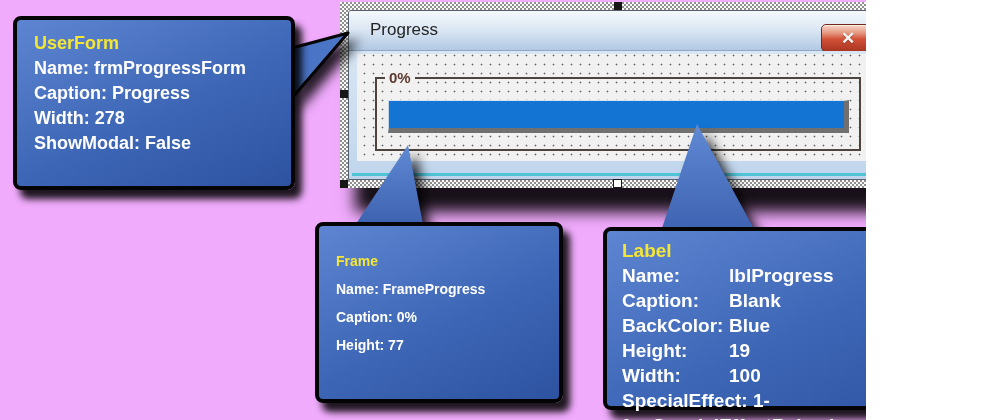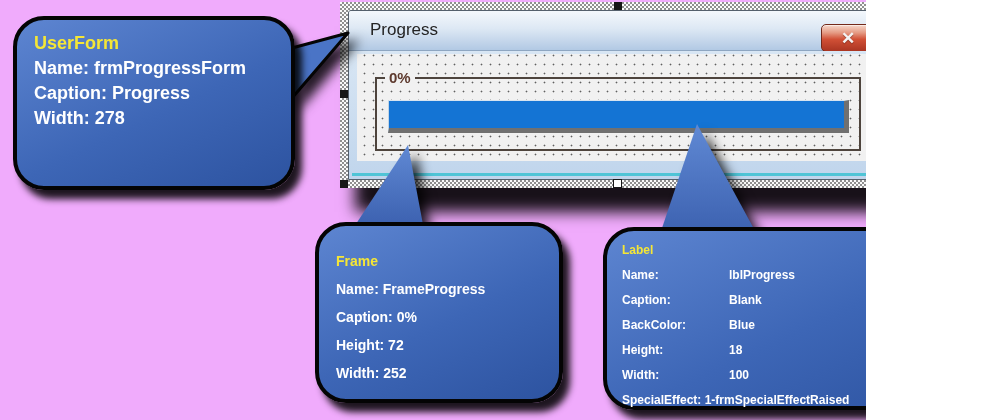--- a/index.html
+++ b/index.html
@@ -36,27 +36,27 @@
 
   
   .frame{position:absolute;left:18px;top:23px;width:482px;height:70px;border:2px solid #4e443d;}
   .frame-cap{position:absolute;left:8px;top:-10px;background:#f1f1f1;padding:0 4px;
              font-size:15px;font-weight:bold;color:var(--frame-caption-brown,#5e3a2e);line-height:17px;}
   .bar{position:absolute;left:11px;top:21px;width:455px;height:27px;background:var(--bar-blue,#1474d4);
        border-top:1px solid #d7e4f0;border-left:1px solid #c2d4e4;
        border-right:5px solid #707070;border-bottom:5px solid #707070;}
 
   
-  .callout{position:absolute;border:4px solid #040404;border-radius:31px;z-index:6;box-sizing:border-box;
+  .callout{position:absolute;border:4px solid #040404;border-radius:8px;z-index:6;box-sizing:border-box;
            background:linear-gradient(155deg,#5d85d1 0%,#3d66b6 55%,#2d53a0 100%);
            box-shadow:7px 9px 7px rgba(0,0,0,.88);color:#ffffff;font-weight:bold;}
   .callout .t{color:var(--callout-title-yellow,#f5e636);}
   #c1{left:13px;top:16px;width:282px;height:174px;padding:11px 0 0 17px;font-size:18px;line-height:25px;}
   #c2{left:315px;top:222px;width:248px;height:181px;padding:21px 0 0 17px;font-size:14px;line-height:28px;}
-  #c3{left:603px;top:227px;width:375px;height:183px;padding:7px 0 16px 15px;font-size:12px;line-height:25px;}
+  #c3{left:603px;top:227px;width:375px;height:183px;padding:7px 0 16px 15px;font-size:19px;line-height:25px;}
   #c3 .row{display:flex;align-items:flex-end;}
   #c3 .k{width:107px;flex:none;}
 
   .tail{position:absolute;z-index:5;filter:drop-shadow(8px 9px 6px rgba(0,0,0,.85));}
 </style>
 </head>
 <body>
 
 <div id="canvas">
 
@@ -109,47 +109,47 @@
       </linearGradient>
     </defs>
     <polygon points="47,6 8,122 110,122" fill="url(#g3)"></polygon>
   </svg>
 
   <div class="callout" id="c1">
     <div class="t">UserForm</div>
     <div>Name: frmProgressForm</div>
     <div>Caption: Progress</div>
     <div>Width: 278</div>
+    <div>ShowModal: False</div>
   </div>
 
   <div class="callout" id="c2">
     <div class="t">Frame</div>
     <div>Name: FrameProgress</div>
     <div>Caption: 0%</div>
-    <div>Height: 72</div>
-    <div>Width: 252</div>
+    <div>Height: 77</div>
   </div>
 
   <div class="callout" id="c3">
     <div class="t">Label</div>
     <div class="row">
       <span class="k">Name:</span>
       <span>lblProgress</span>
     </div>
     <div class="row">
       <span class="k">Caption:</span>
       <span>Blank</span>
     </div>
     <div class="row">
       <span class="k">BackColor:</span>
       <span>Blue</span>
     </div>
     <div class="row">
       <span class="k">Height:</span>
-      <span>18</span>
+      <span>19</span>
     </div>
     <div class="row">
       <span class="k">Width:</span>
       <span>100</span>
     </div>
     <div>SpecialEffect: 1-frmSpecialEffectRaised</div>
   </div>
 
 </div>
 

